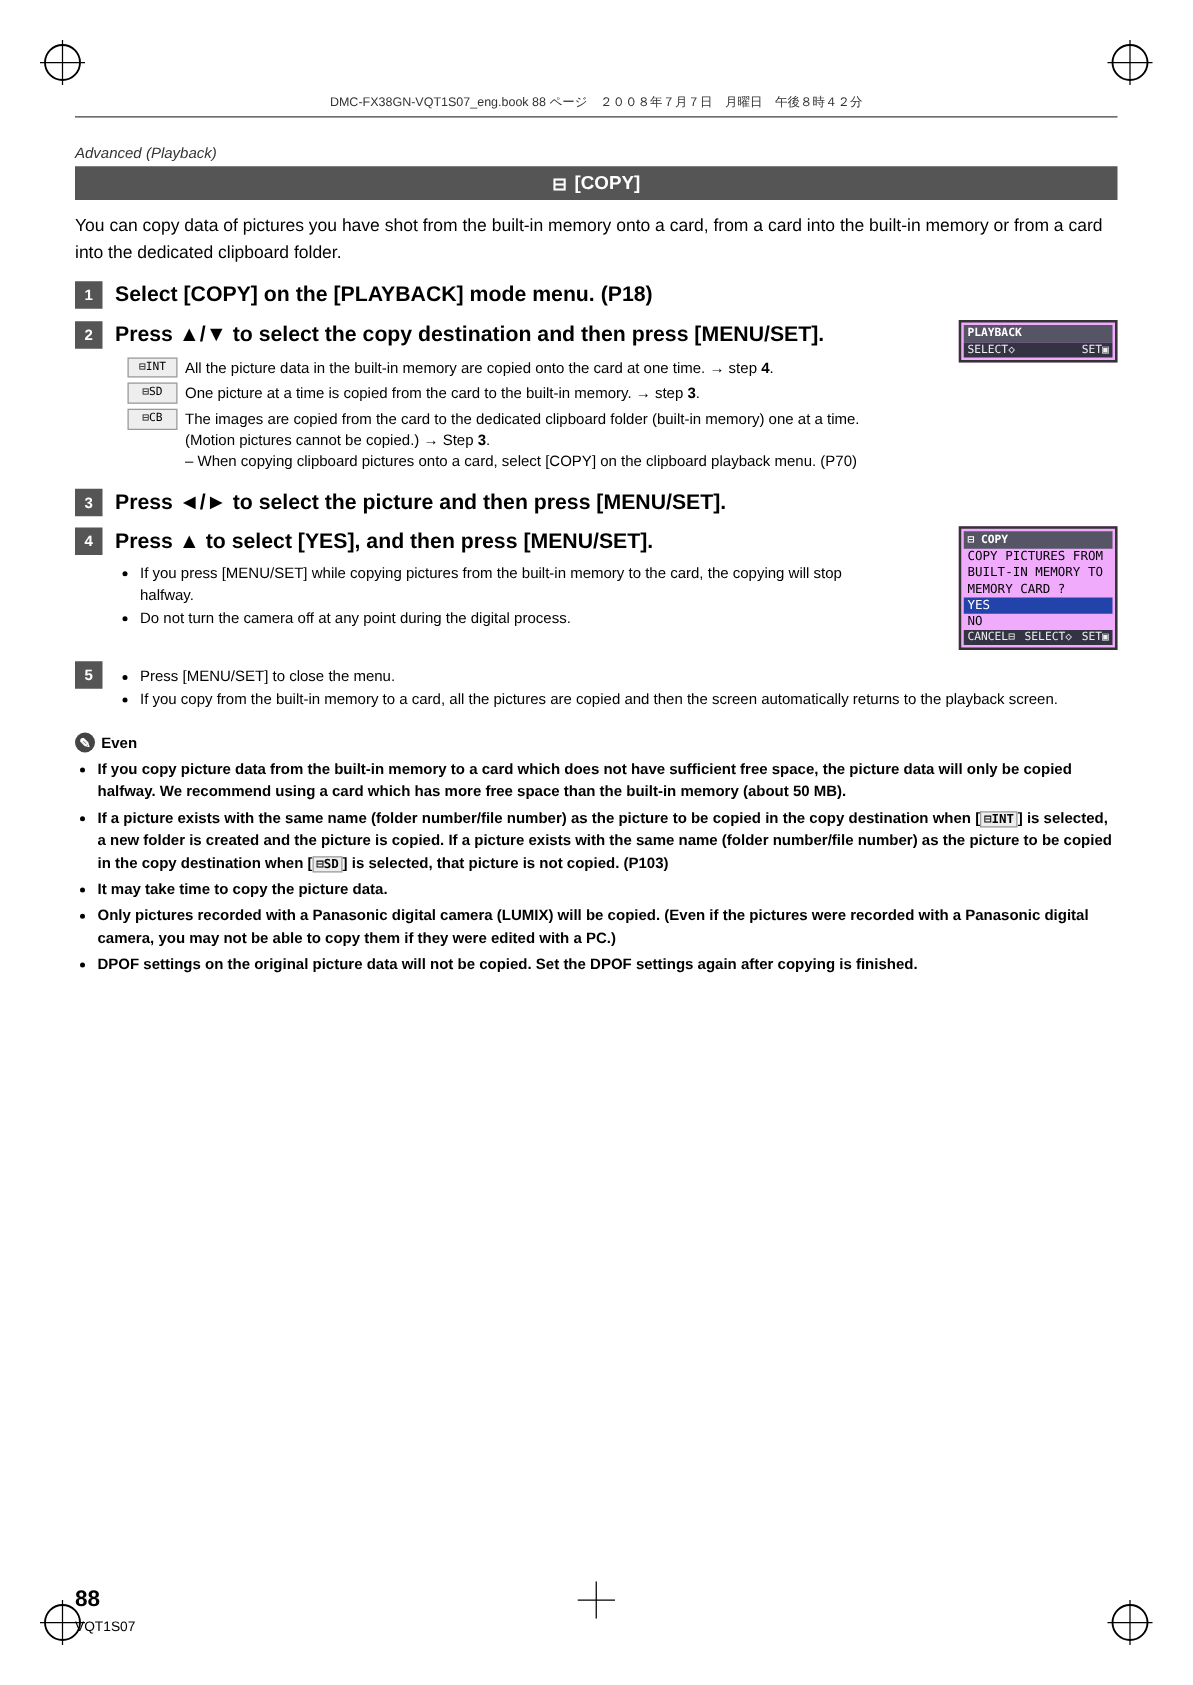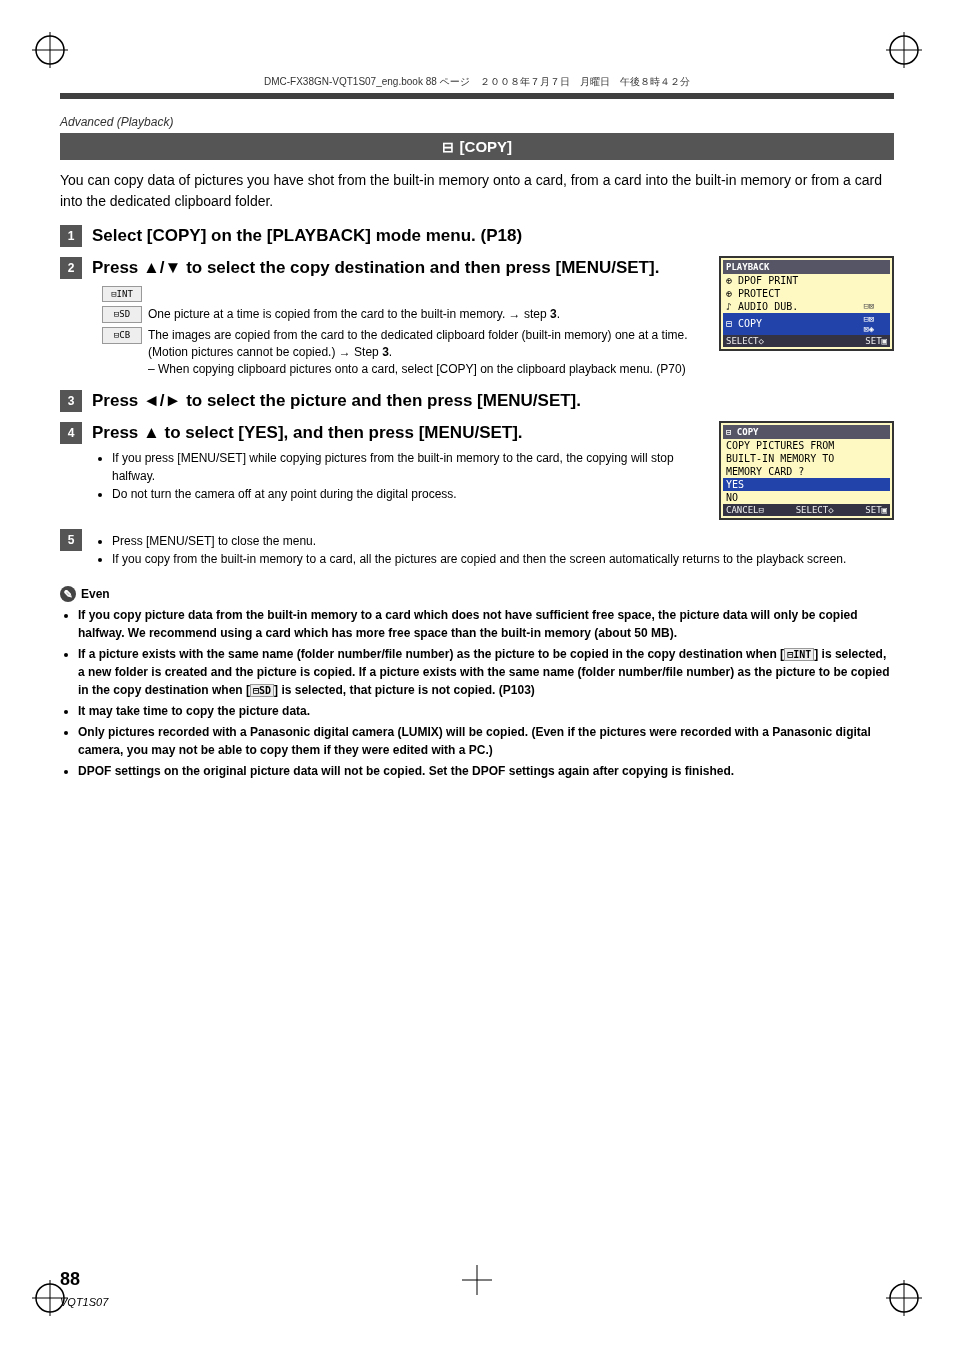--- a/index.html
+++ b/index.html
@@ -34,21 +34,21 @@
     .corner-br { bottom: 30px; right: 30px; }
 
     
     .top-file-line {
       position: absolute;
       top: 75px;
       left: 60px;
       right: 60px;
       font-size: 10px;
       color: #333;
-      border-bottom: 6px solid #404040;
+      border-bottom: 1px solid #404040;
       padding-bottom: 4px;
       display: flex;
       justify-content: center;
     }
 
     .content {
       position: absolute;
       top: 115px;
       left: 60px;
       right: 60px;
@@ -129,24 +129,25 @@
       flex-shrink: 0;
     }
     .step-right {
       width: 175px;
       flex-shrink: 0;
     }
 
     
     .lcd-screen {
       border: 2px solid #333;
-      background: #fef9c3;
+      background: #f0abfc;
       font-size: 10px;
       padding: 2px;
       font-family: monospace;
+      margin-left: 48px;
     }
     .lcd-screen table {
       width: 100%;
       border-collapse: collapse;
     }
     .lcd-screen td {
       padding: 1px 3px;
       font-size: 10px;
       white-space: nowrap;
     }
@@ -222,21 +223,20 @@
       font-size: 14px;
       font-weight: bold;
       display: flex;
       align-items: baseline;
       gap: 6px;
       flex-direction: column;
     }
     .page-num-small {
       font-size: 11px;
       font-weight: normal;
-      font-style: italic;
     }
 
     .step-inline {
       display: flex;
       align-items: flex-start;
       gap: 10px;
       margin-bottom: 8px;
     }
   </style>
 </head>
@@ -296,57 +296,38 @@
     </div>
 
     <div class="step-inline">
       <div class="step-number">2</div>
       <div class="step-content" style="flex:1;">
         <div class="step-title">Press ▲/▼ to select the copy destination and then press [MENU/SET].</div>
         <div class="sub-items">
 
           <div class="sub-item">
             <span class="sub-icon" style="font-size:9px;">⊟INT</span>
+            <span>All the picture data in the built-in memory are copied onto the card at one time. → step <b>4</b>.</span>
           </div>
 
           <div class="sub-item">
             <span class="sub-icon" style="font-size:9px;">⊟SD</span>
             <span>One picture at a time is copied from the card to the built-in memory. → step <b>3</b>.</span>
           </div>
 
           <div class="sub-item">
             <span class="sub-icon" style="font-size:9px;">⊟CB</span>
             <span>The images are copied from the card to the dedicated clipboard folder (built-in memory) one at a time. (Motion pictures cannot be copied.) → Step <b>3</b>.<br>– When copying clipboard pictures onto a card, select [COPY] on the clipboard playback menu. (P70)</span>
           </div>
         </div>
       </div>
 
       <div class="step-right">
         <div class="lcd-screen">
           <div class="lcd-header">PLAYBACK</div>
-          <table>
-            <tbody>
-                <tr>
-              <td>⊕ DPOF PRINT</td>
-              <td></td>
-            </tr>
-            <tr>
-              <td>⊕ PROTECT</td>
-              <td></td>
-            </tr>
-            <tr>
-              <td>♪ AUDIO DUB.</td>
-              <td style="font-size:9px; color:#555;">⊟⊠</td>
-            </tr>
-            <tr class="lcd-row-selected">
-              <td>⊟ COPY</td>
-              <td style="font-size:9px;">⊟⊠<br>⊠◈</td>
-            </tr>
-          </tbody>
-            </table>
           <div class="lcd-bottom">
             <span>SELECT◇</span>
             <span>SET▣</span>
           </div>
         </div>
       </div>
     </div>
 
     <div class="step">
       <div class="step-number">3</div>

